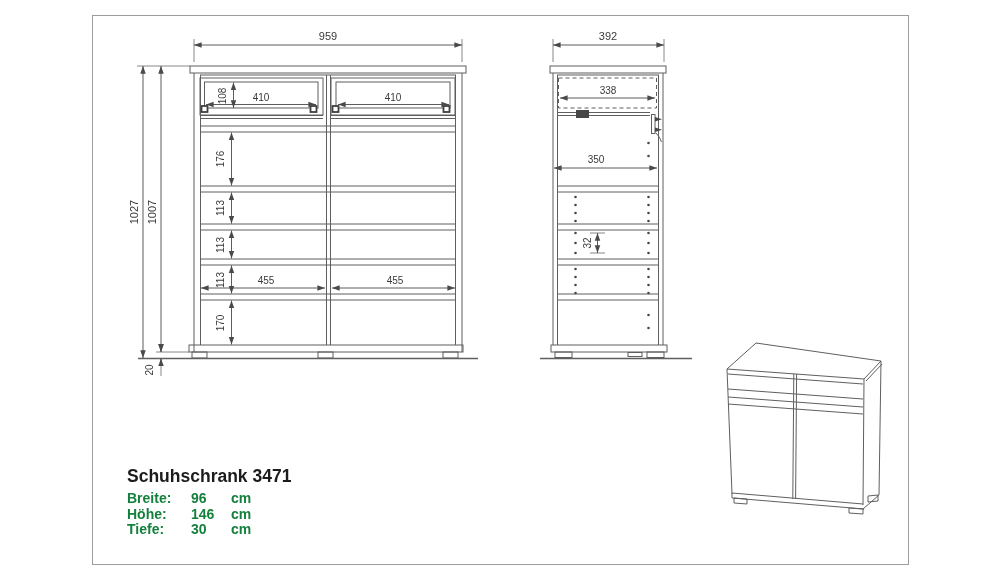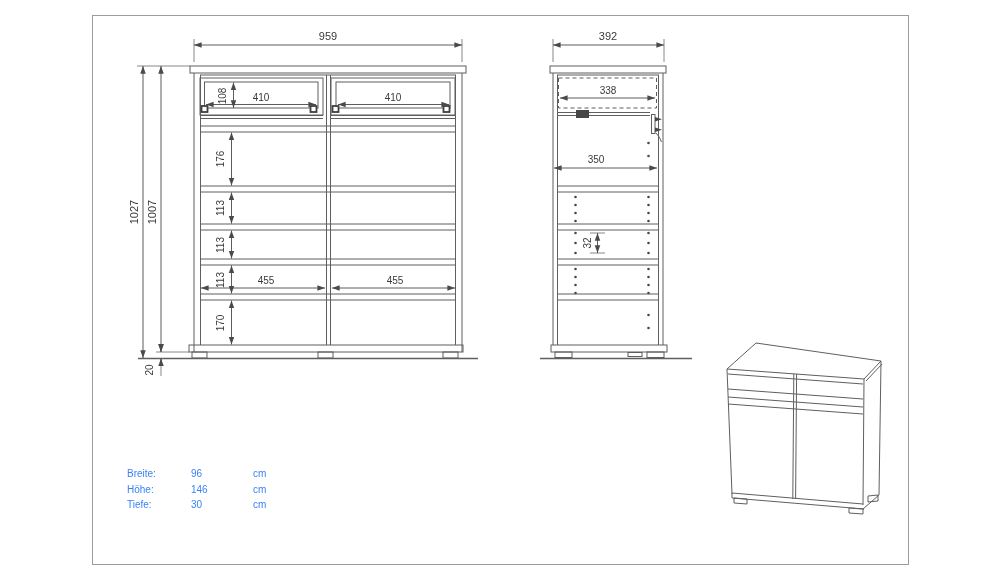--- a/index.html
+++ b/index.html
@@ -11,24 +11,24 @@
   svg text{font-family:"Liberation Sans",sans-serif;fill:#3a3a3a;}
   .dim{font-size:10px;}
   .dim-lg{font-size:11px;}
   .struct{stroke:#5f5f5f;stroke-width:1;fill:none;}
   .struct2{stroke:#5f5f5f;stroke-width:1.3;fill:none;}
   .dimline{stroke:#4a4a4a;stroke-width:0.9;fill:none;}
   .extline{stroke:#6a6a6a;stroke-width:0.8;fill:none;}
   .darkfill{fill:#474747;stroke:none;}
   .info{position:absolute;left:127px;top:466px;color:#1c1c1c;}
   .info h1{font-size:17.5px;font-weight:bold;margin:0 0 4px 0;letter-spacing:0;}
-  .info .row{display:flex;font-size:10px;line-height:15.5px;color:#3b82f6;}
+  .info .row{display:flex;font-size:14px;line-height:15.5px;color:#15803d;font-weight:bold;}
   .info .lbl{width:64px;}
   .info .val{width:38px;text-align:left;}
-  .info .unit{margin-left:24px;}
+  .info .unit{margin-left:2px;}
 </style>
 </head>
 <body>
 
 <div class="canvas-border"></div>
 
 <svg width="1000" height="579" viewBox="0 0 1000 579">
   <defs>
     <marker id="ar" viewBox="0 0 10 10" refX="10" refY="5" markerWidth="8.5" markerHeight="8.5" orient="auto-start-reverse">
       <path d="M0,1.4 L10,5 L0,8.6 z" fill="#4a4a4a"></path>
@@ -222,20 +222,21 @@
     <line class="struct" x1="728" y1="404" x2="863" y2="414"></line>
     <line class="struct" x1="793.8" y1="374" x2="792.8" y2="499"></line>
     <line class="struct" x1="796.6" y1="374" x2="795.6" y2="499"></line>
     <polygon class="struct" points="734,498 747,499 747,504 734,503"></polygon>
     <polygon class="struct" points="849,508 863,509 863,514 849,513"></polygon>
     <polygon class="struct" points="868,496 878,495 878,501 868,502"></polygon>
   </g>
 </svg>
 
 <div class="info">
+  <h1>Schuhschrank 3471</h1>
   <div class="row">
     <span class="lbl">Breite:</span>
     <span class="val">96</span>
     <span class="unit">cm</span>
   </div>
   <div class="row">
     <span class="lbl">Höhe:</span>
     <span class="val">146</span>
     <span class="unit">cm</span>
   </div>

